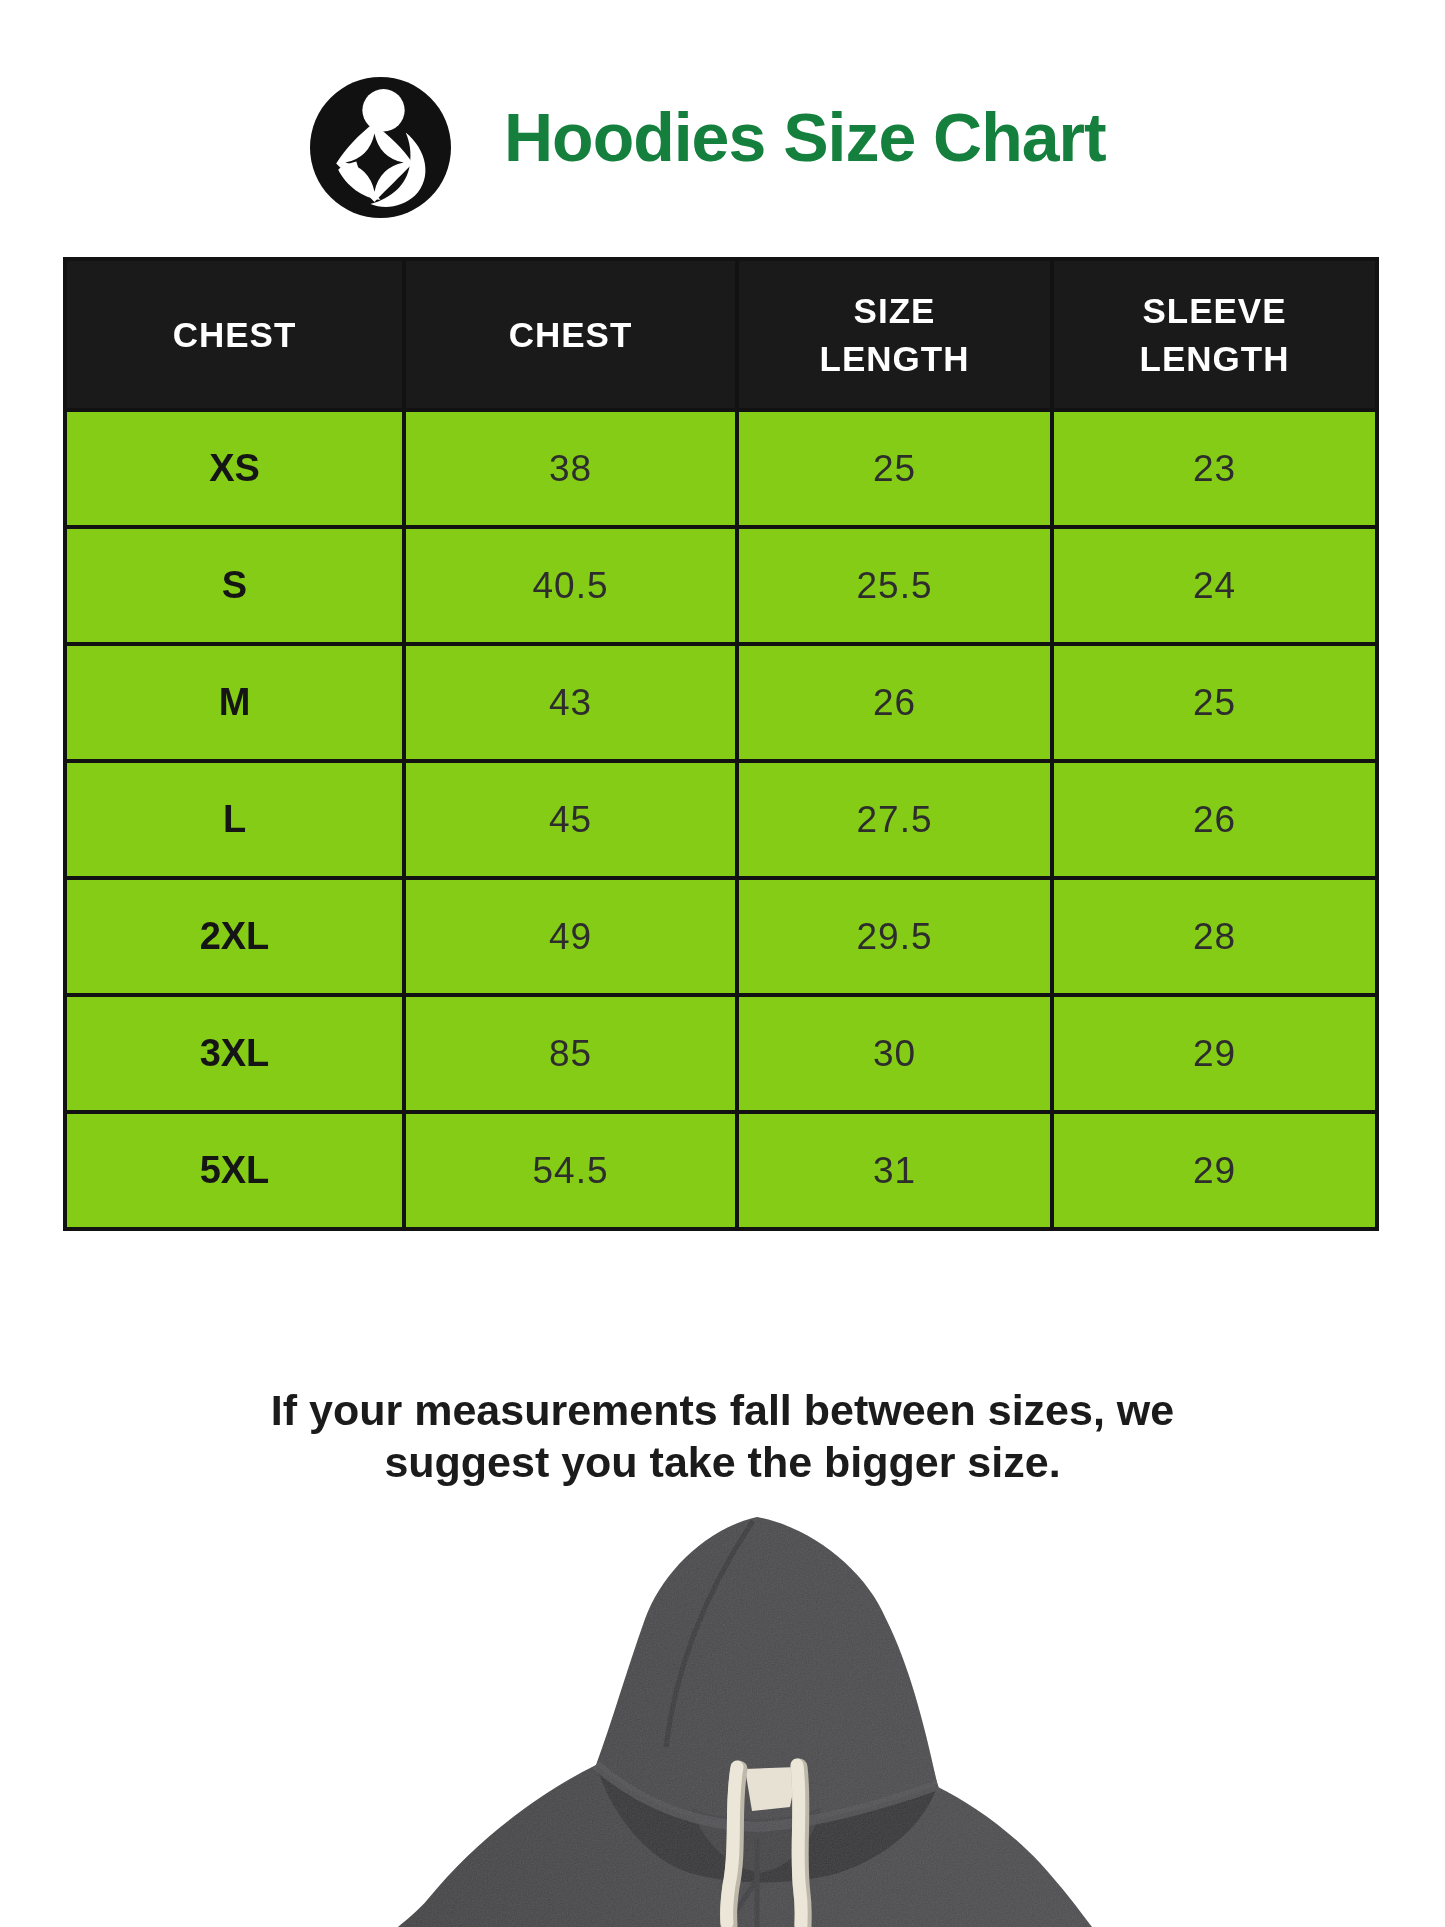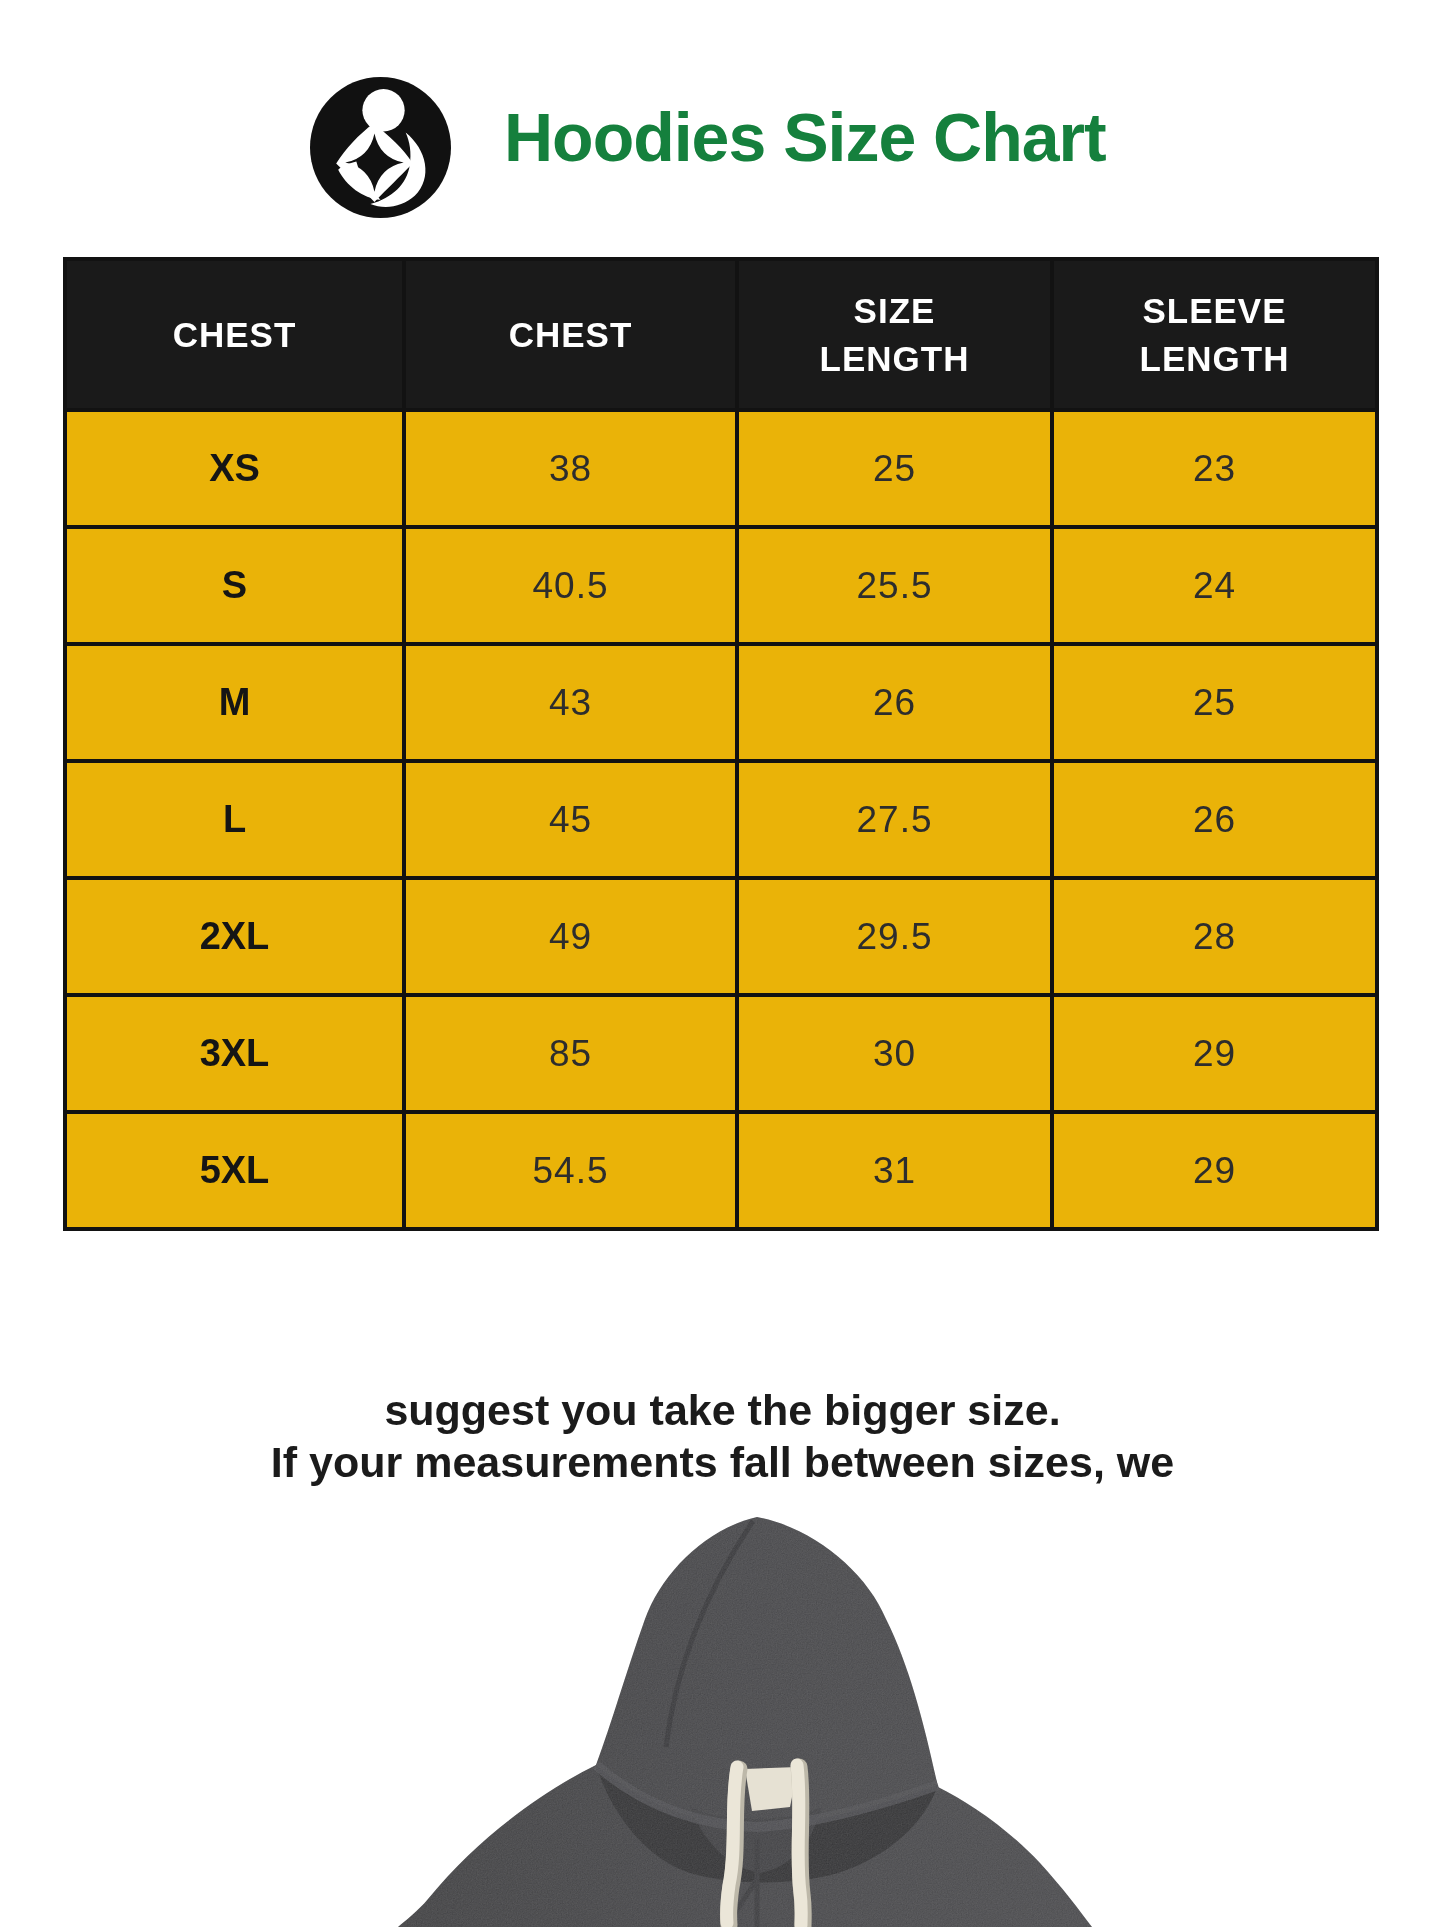--- a/index.html
+++ b/index.html
@@ -31,21 +31,21 @@
   }
   table.size-chart th{
     background:var(--header-bg);color:var(--header-text);
     font-weight:700;font-size:35px;letter-spacing:1px;
     height:151px;border:4px solid var(--border);
     text-align:center;vertical-align:middle;line-height:1.35;
   }
   table.size-chart td{
     height:117px;border:4px solid var(--border);
     text-align:center;vertical-align:middle;
-    font-size:37px;font-weight:300;color:#2d2d2d;background:#eab308;
+    font-size:37px;font-weight:300;color:#2d2d2d;background:#84cc16;
     letter-spacing:1px;
   }
   table.size-chart td.size-col{
     font-weight:700;font-size:38px;color:#151515;letter-spacing:0;
   }
   .note{
     position:absolute;left:0;top:1384px;width:1445px;
     text-align:center;font-size:43px;font-weight:700;color:#1b1b1b;
     line-height:1.22;
   }
@@ -130,22 +130,22 @@
       <tr>
         <td class="size-col">5XL</td>
         <td>54.5</td>
         <td>31</td>
         <td>29</td>
       </tr>
     </tbody>
 </table>
 
 <div class="note">
+  <div>If your measurements fall between sizes, we</div>
   <div>suggest you take the bigger size.</div>
-  <div>If your measurements fall between sizes, we</div>
 </div>
 
 <svg class="hoodie" viewBox="0 0 1445 420" aria-hidden="true">
   <defs>
     <linearGradient id="fab" x1="0" y1="0" x2="1" y2="0">
       <stop offset="0" stop-color="#38383a"></stop>
       <stop offset="0.5" stop-color="#3f3f42"></stop>
       <stop offset="1" stop-color="#434346"></stop>
     </linearGradient>
     <clipPath id="sil">

